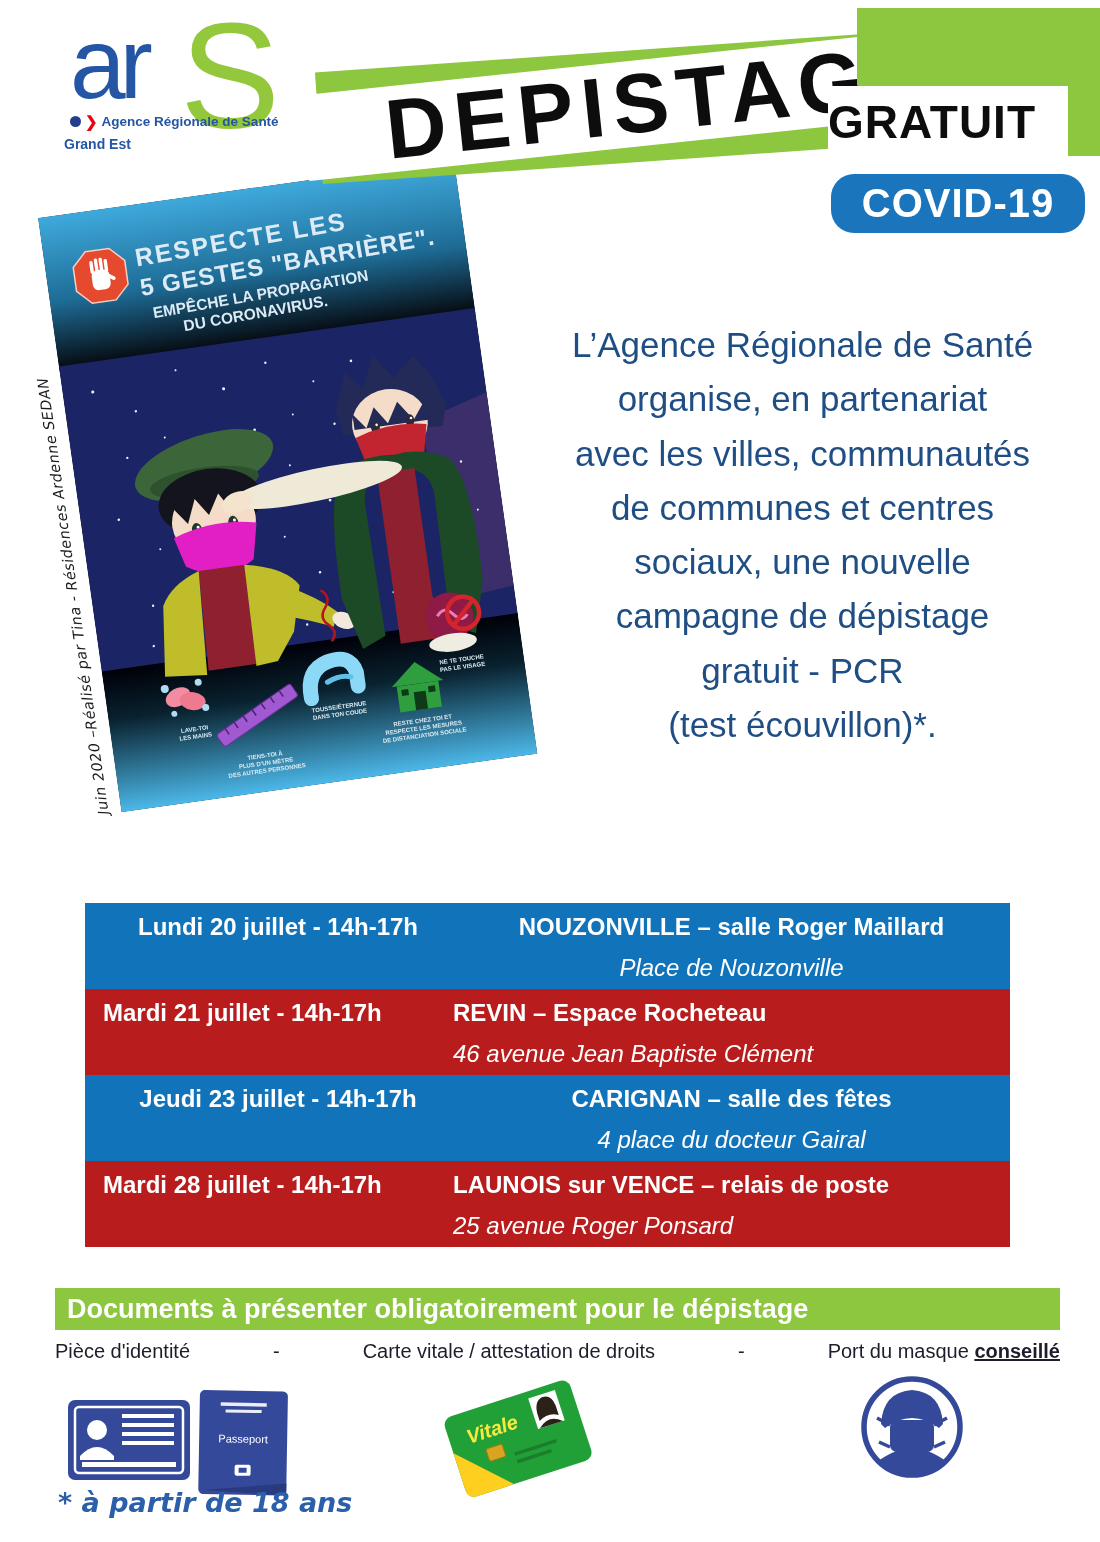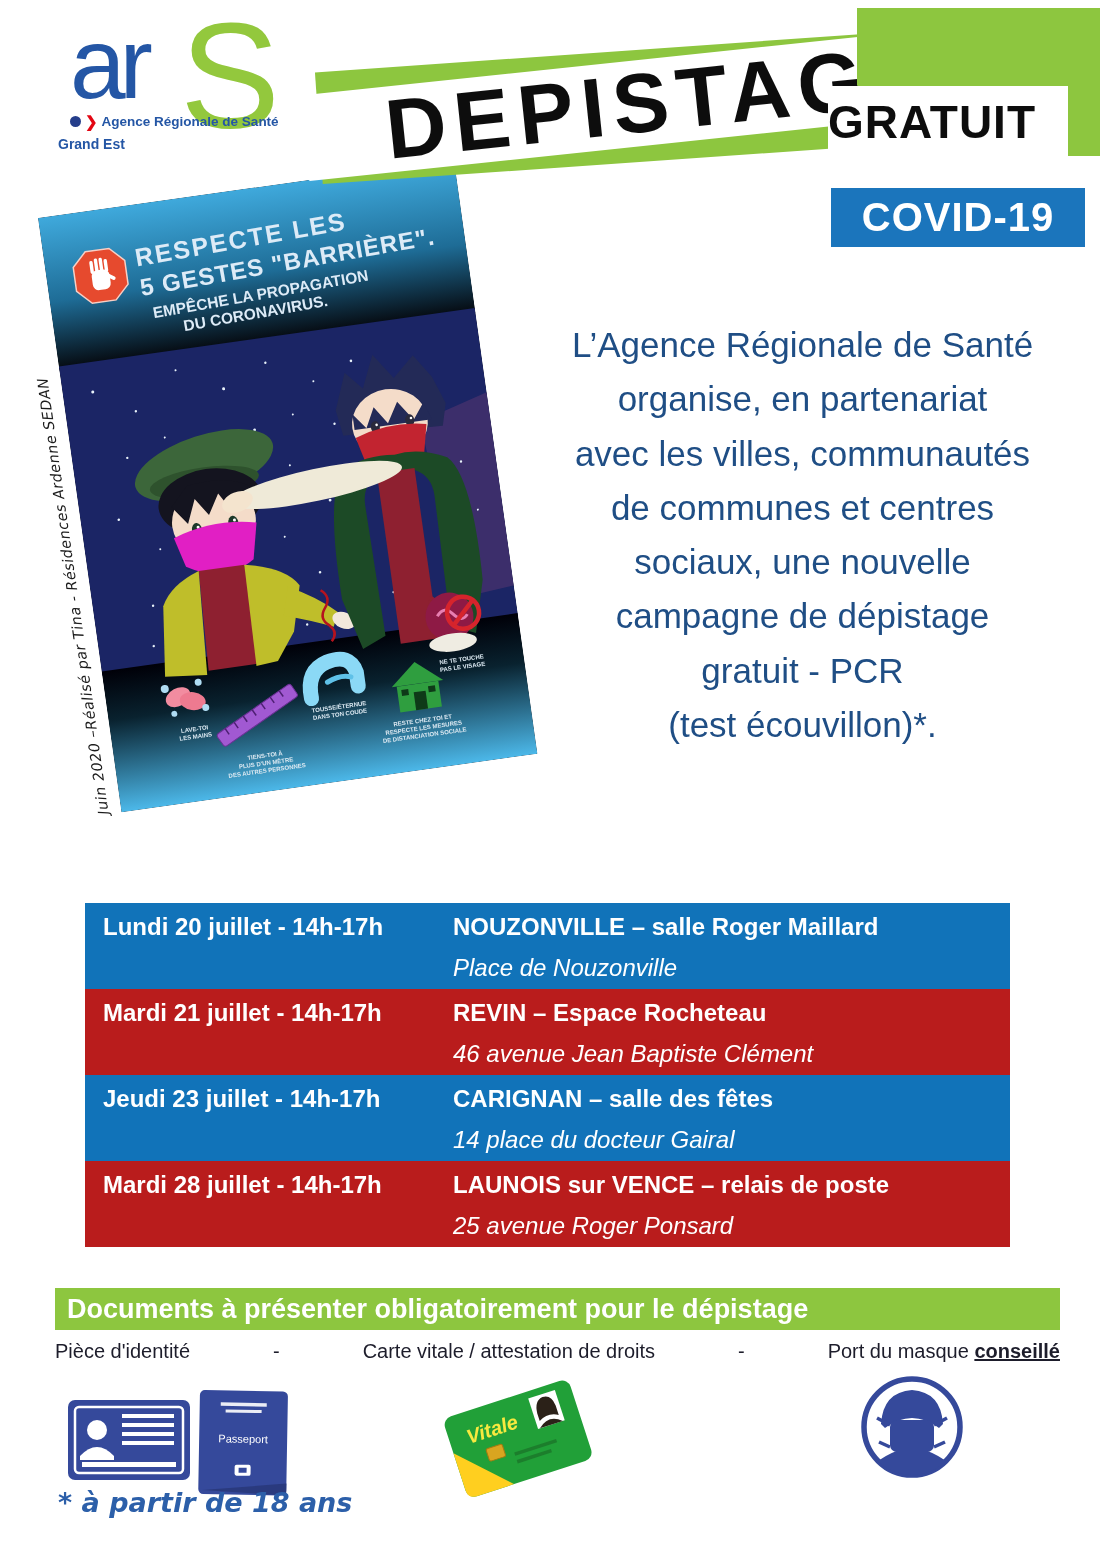--- a/index.html
+++ b/index.html
@@ -8,49 +8,49 @@
   .abs{position:absolute;}
 
   
   .logo{left:52px;top:18px;width:260px;height:170px;}
   .logo-ar{position:absolute;left:18px;top:-12px;font-size:100px;font-weight:400;letter-spacing:-6px;color:#2456A5;}
   .logo-s{position:absolute;left:128px;top:-28px;font-size:150px;font-weight:400;color:#93C83D;}
   .logo-tagline{position:absolute;left:18px;top:96px;display:flex;align-items:center;gap:4px;}
   .logo-dot{width:11px;height:11px;border-radius:50%;background:#253E8B;}
   .logo-chev{color:#E30613;font-weight:700;font-size:15px;line-height:1;}
   .logo-tagline-text{color:#2456A5;font-weight:700;font-size:13.5px;}
-  .logo-region{position:absolute;left:6px;top:118px;color:#2456A5;font-weight:700;font-size:14px;}
+  .logo-region{position:absolute;left:12px;top:118px;color:#2456A5;font-weight:700;font-size:14px;}
 
   
   .band-green{left:318px;top:48px;width:695px;height:112px;background:#8DC63F;transform:rotate(-4deg);z-index:2;}
   .band-white{left:303px;top:58px;width:714px;height:86px;background:#ffffff;transform:rotate(-6deg);z-index:3;
               display:flex;align-items:center;justify-content:center;}
   .depistage{font-size:84px;font-weight:800;letter-spacing:8px;color:#0d0d0d;line-height:1;}
   .green-block{left:857px;top:8px;width:243px;height:148px;background:#8DC63F;z-index:4;
                clip-path:polygon(0 0,100% 0,100% 100%,30% 100%,0 52%);}
   .gratuit-box{left:828px;top:86px;width:240px;height:72px;background:#ffffff;z-index:5;
                display:flex;align-items:center;justify-content:flex-start;}
   .gratuit{font-size:46px;font-weight:800;letter-spacing:1px;color:#0d0d0d;}
-  .covid-box{left:831px;top:188px;width:254px;height:59px;background:#1B75BC;z-index:5;
-             display:flex;align-items:center;justify-content:center;}
+  .covid-box{left:831px;top:174px;width:254px;height:59px;background:#1B75BC;z-index:5;
+             display:flex;align-items:center;justify-content:center;border-radius:23px;}
   .covid{font-size:40px;font-weight:800;letter-spacing:1px;color:#ffffff;}
 
   
   .poster-wrap{left:38px;top:218px;width:420px;height:600px;transform:rotate(-8deg);transform-origin:0 0;z-index:1;}
   .poster-credit{position:absolute;left:-26px;top:600px;width:580px;transform:rotate(-90deg);transform-origin:0 0;
                  font-family:"DejaVu Sans",sans-serif;font-style:italic;font-size:14.5px;color:#1c1c1c;letter-spacing:.5px;}
 
   
   .intro{left:520px;top:318px;width:565px;text-align:center;color:#1F4E85;font-size:35px;line-height:1.55;
          white-space:pre-line;font-weight:400;}
 
   
   .table{left:85px;top:903px;width:925px;z-index:2;}
   .row{width:100%;height:86px;display:flex;color:#ffffff;box-sizing:border-box;padding-top:10px;}
-  .row.dark{background:#1173B9;}
+  .row.dark{background:#1173B9;text-align:center;}
   .row.light{background:#b91c1c;}
   .cell-date{width:368px;padding-left:18px;box-sizing:border-box;font-size:24px;font-weight:700;}
   .cell-venue{flex:1;}
   .venue{font-size:24px;font-weight:700;}
   .address{font-size:24px;font-style:italic;margin-top:13px;font-weight:400;}
 
   
   .doc-banner{left:55px;top:1288px;width:1005px;height:42px;background:#8DC63F;color:#ffffff;
               font-size:27px;font-weight:700;line-height:42px;padding-left:12px;box-sizing:border-box;}
   .doc-row{left:55px;top:1340px;width:1005px;display:flex;justify-content:space-between;align-items:baseline;
@@ -269,21 +269,21 @@
     <div class="cell-date">Mardi 21 juillet - 14h-17h</div>
     <div class="cell-venue">
       <div class="venue">REVIN – Espace Rocheteau</div>
       <div class="address">46 avenue Jean Baptiste Clément</div>
     </div>
   </div>
   <div class="row dark">
     <div class="cell-date">Jeudi 23 juillet - 14h-17h</div>
     <div class="cell-venue">
       <div class="venue">CARIGNAN – salle des fêtes</div>
-      <div class="address">14 place du docteur Gairal</div>
+      <div class="address">4 place du docteur Gairal</div>
     </div>
   </div>
   <div class="row light">
     <div class="cell-date">Mardi 28 juillet - 14h-17h</div>
     <div class="cell-venue">
       <div class="venue">LAUNOIS sur VENCE – relais de poste</div>
       <div class="address">25 avenue Roger Ponsard</div>
     </div>
   </div>
 </div>

